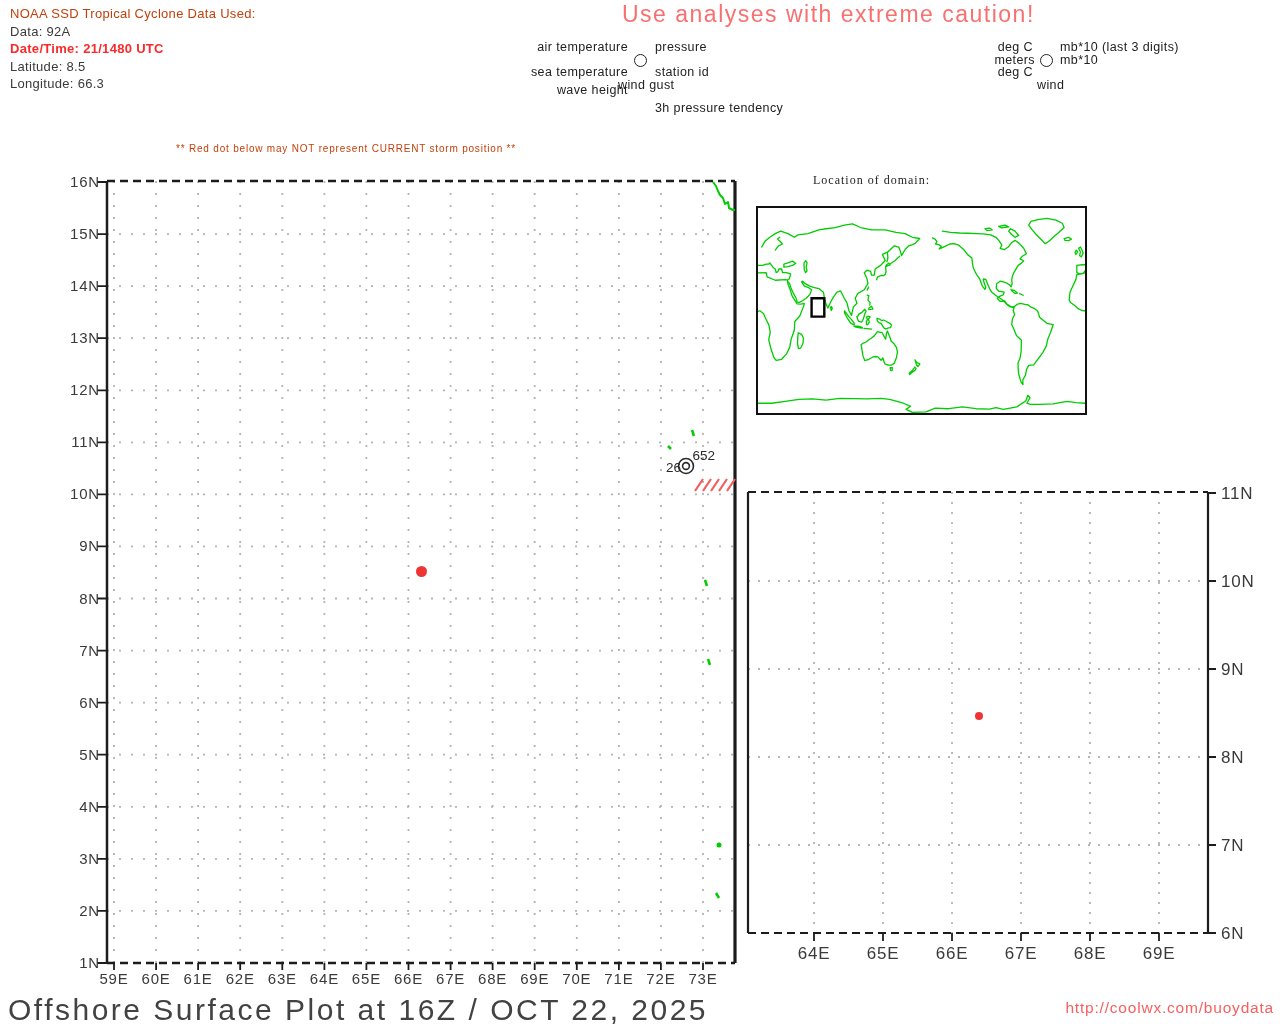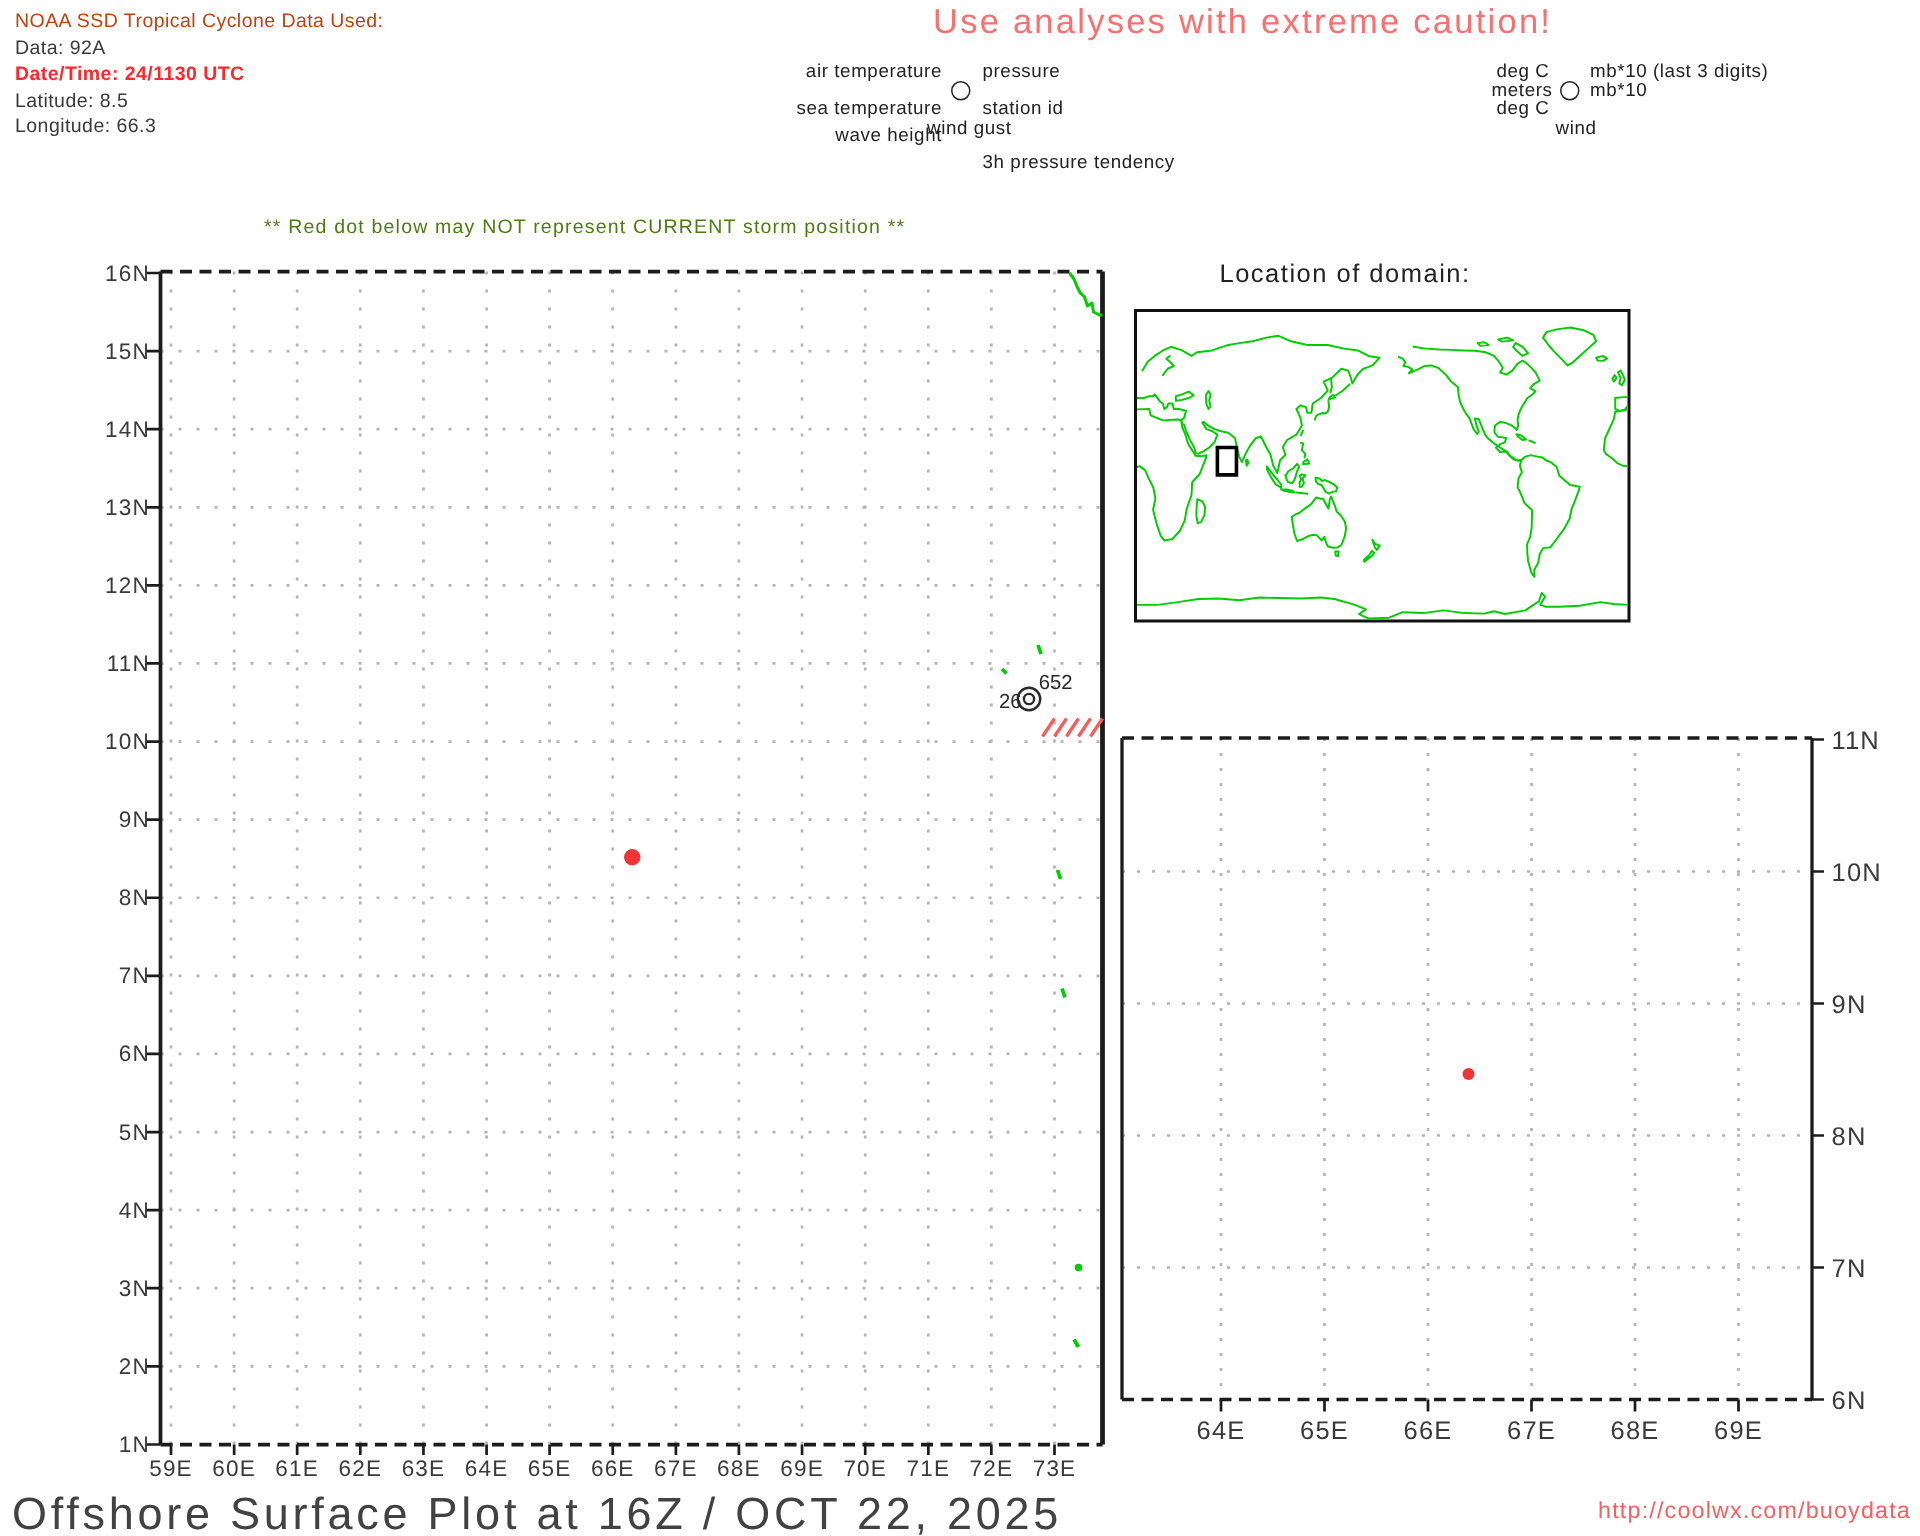--- a/index.html
+++ b/index.html
@@ -5,22 +5,22 @@
   html,body{margin:0;padding:0;background:#ffffff;}
   #page{position:relative;width:1280px;height:1024px;background:#ffffff;overflow:hidden;
         font-family:"Liberation Sans",sans-serif;}
   .abs{position:absolute;white-space:nowrap;}
   .info-line{font-size:13px;line-height:17.5px;letter-spacing:0.3px;color:#3a3a3a;}
   .red{color:#c2410c;}
   .boldred{color:#fb2a2a;font-weight:bold;}
   .caution{font-size:23px;letter-spacing:1.5px;color:#f97070;}
   .legend-txt{font-size:12.5px;letter-spacing:0.4px;color:#222;}
   .legend-circle{width:13px;height:13px;border:1.5px solid #222;border-radius:50%;box-sizing:border-box;}
-  .warning{font-size:13px;letter-spacing:0.8px;color:#4d7c0f;}
-  .map-title{font-size:17px;letter-spacing:1px;color:#222;}
+  .warning{font-size:10px;letter-spacing:0.8px;color:#c2410c;}
+  .map-title{font-size:12px;letter-spacing:1px;color:#222;font-family:Liberation Serif, serif;}
   .map-frame{border:2px solid #111;}
   .map-line{fill:none;stroke:#00cc00;stroke-width:1.3;vector-effect:non-scaling-stroke;
             stroke-linejoin:round;stroke-linecap:round;}
   .footer-title{font-size:30px;letter-spacing:2.5px;color:#424242;}
   .footer-url{font-size:15.5px;letter-spacing:0.8px;color:#f66060;text-align:center;}
   svg text{font-family:"Liberation Sans",sans-serif;fill:#3a3a3a;}
   .tick-label{font-size:15px;letter-spacing:0.8px;}
   .tick-label2{font-size:17px;letter-spacing:0.8px;}
   .grid1{stroke:#b4b4b4;stroke-width:1.8;stroke-dasharray:2 10;fill:none;}
   .grid2{stroke:#b4b4b4;stroke-width:1.8;stroke-dasharray:2 8;fill:none;}
@@ -127,21 +127,21 @@
         <text class="tick-label2" x="1221" y="939">6N</text>
       </g>
 
       <circle cx="979" cy="716" r="4" fill="#ee3434"></circle>
     </g>
   </svg>
 
   <div class="abs" style="left:10px;top:5px;">
     <div class="info-line red">NOAA SSD Tropical Cyclone Data Used:</div>
     <div class="info-line">Data: 92A</div>
-    <div class="info-line boldred">Date/Time: 24/1130 UTC</div>
+    <div class="info-line boldred">Date/Time: 21/1480 UTC</div>
     <div class="info-line">Latitude: 8.5</div>
     <div class="info-line">Longitude: 66.3</div>
   </div>
 
   <div class="abs caution" style="left:622px;top:1px;">Use analyses with extreme caution!</div>
 
   <div>
     <div class="abs legend-txt" style="right:652px;top:40px;">air temperature</div>
     <div class="abs legend-txt" style="left:655px;top:40px;">pressure</div>
     <div class="abs legend-txt" style="right:652px;top:53px;margin-top:30px;">wave height</div>

